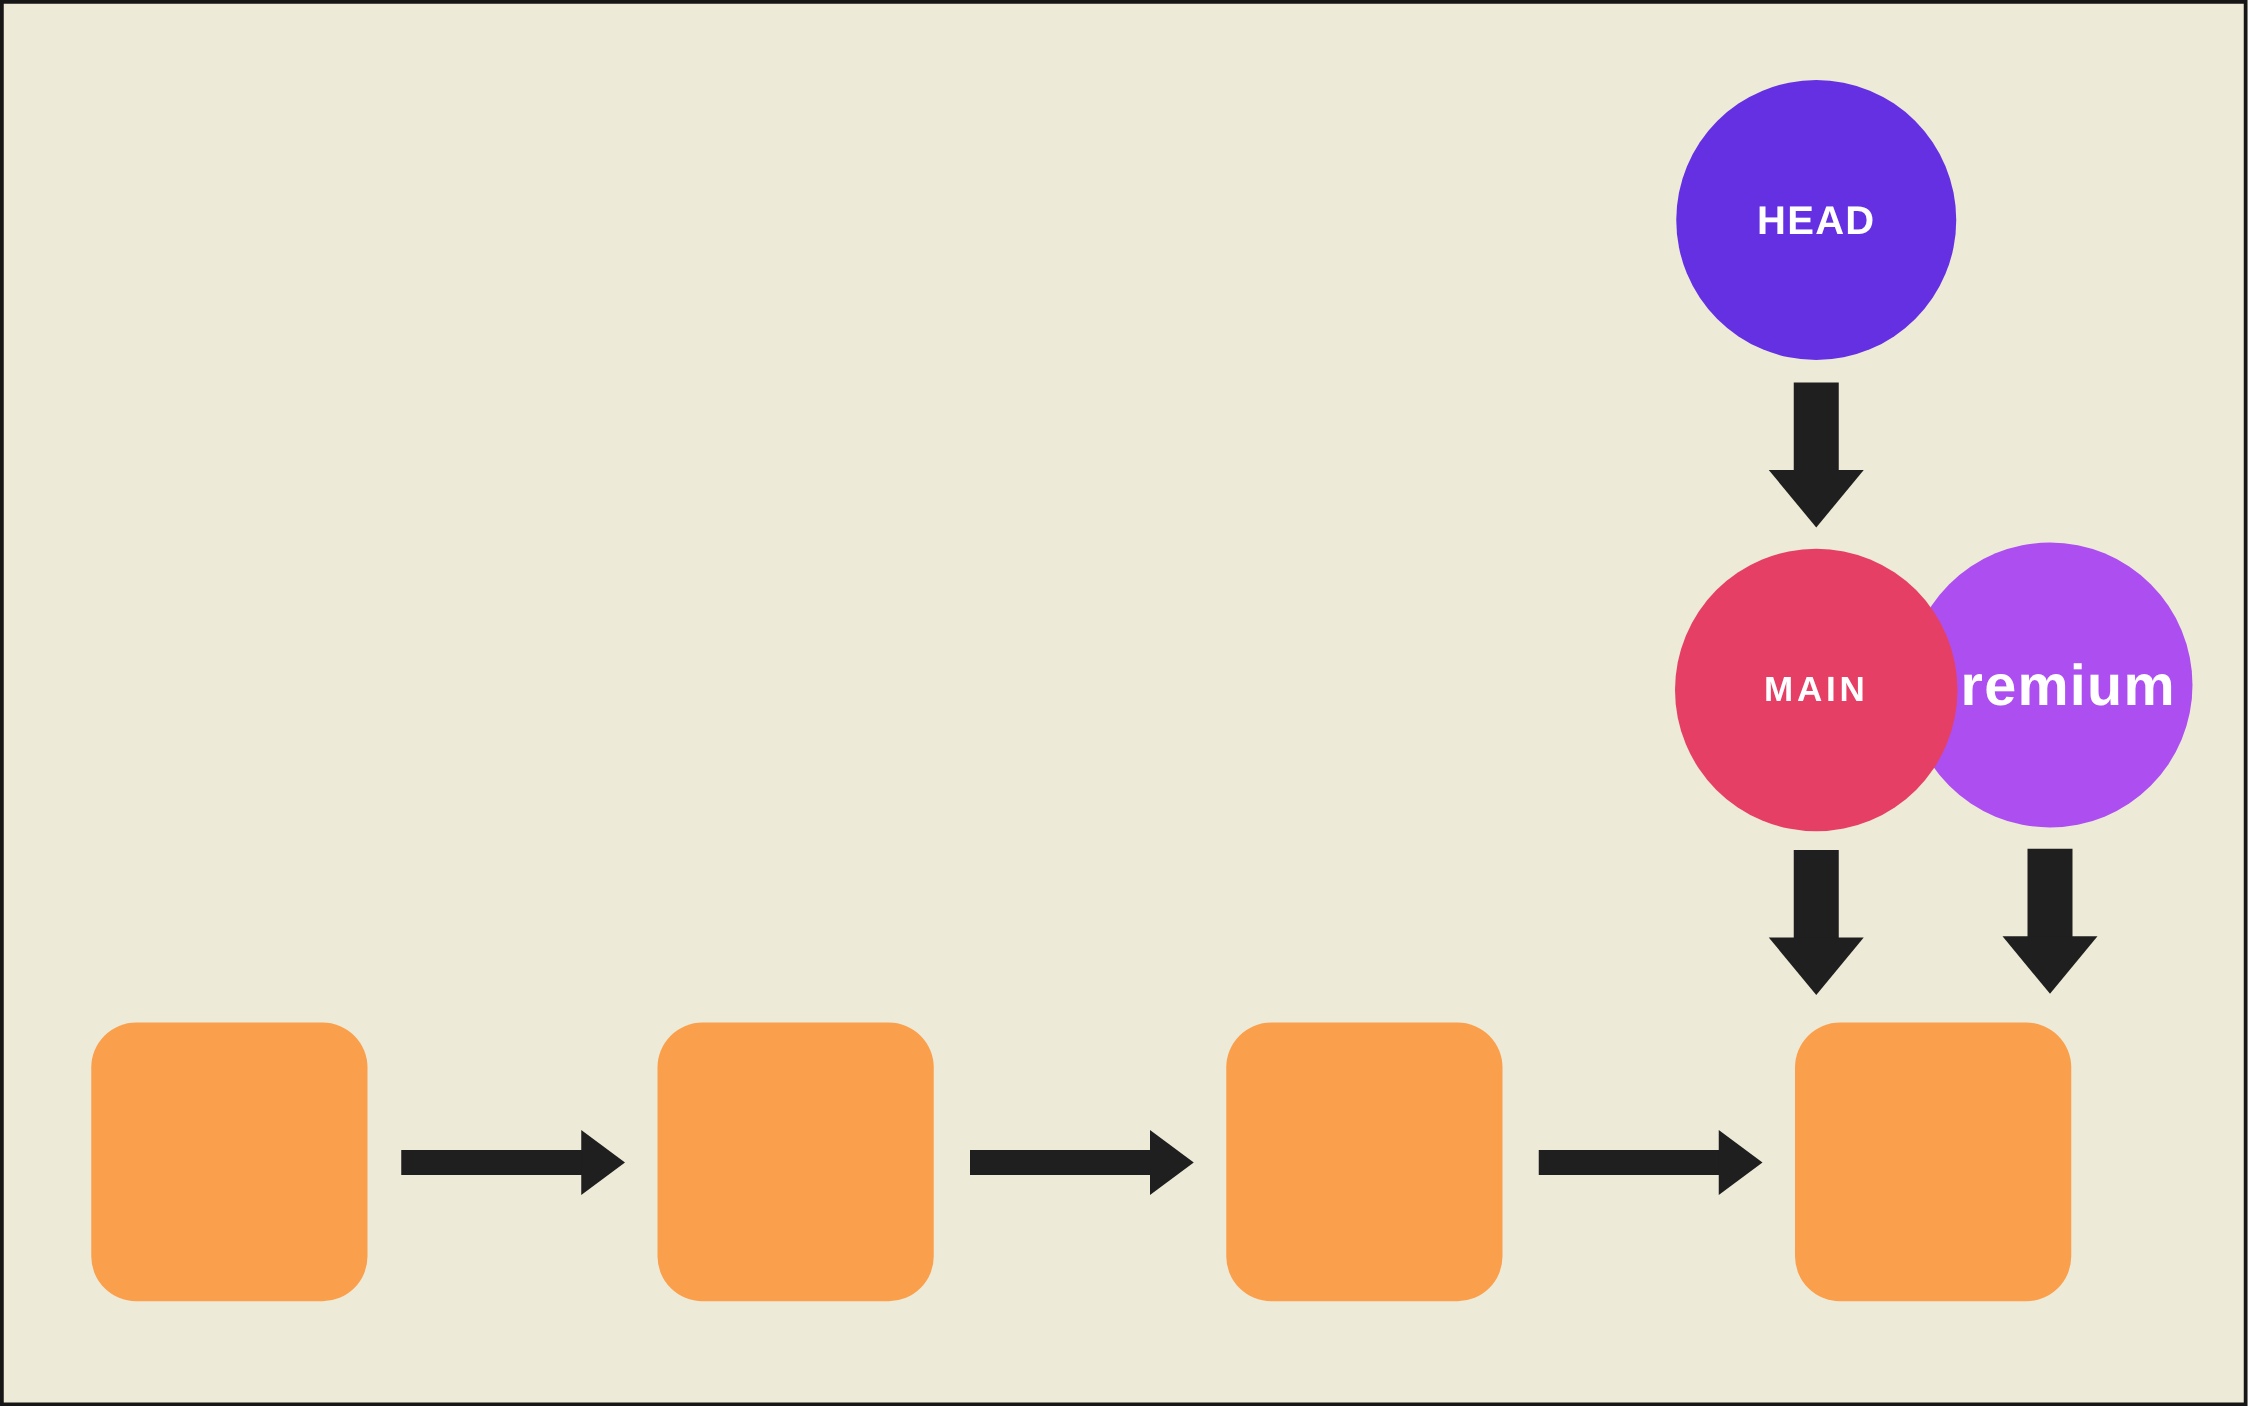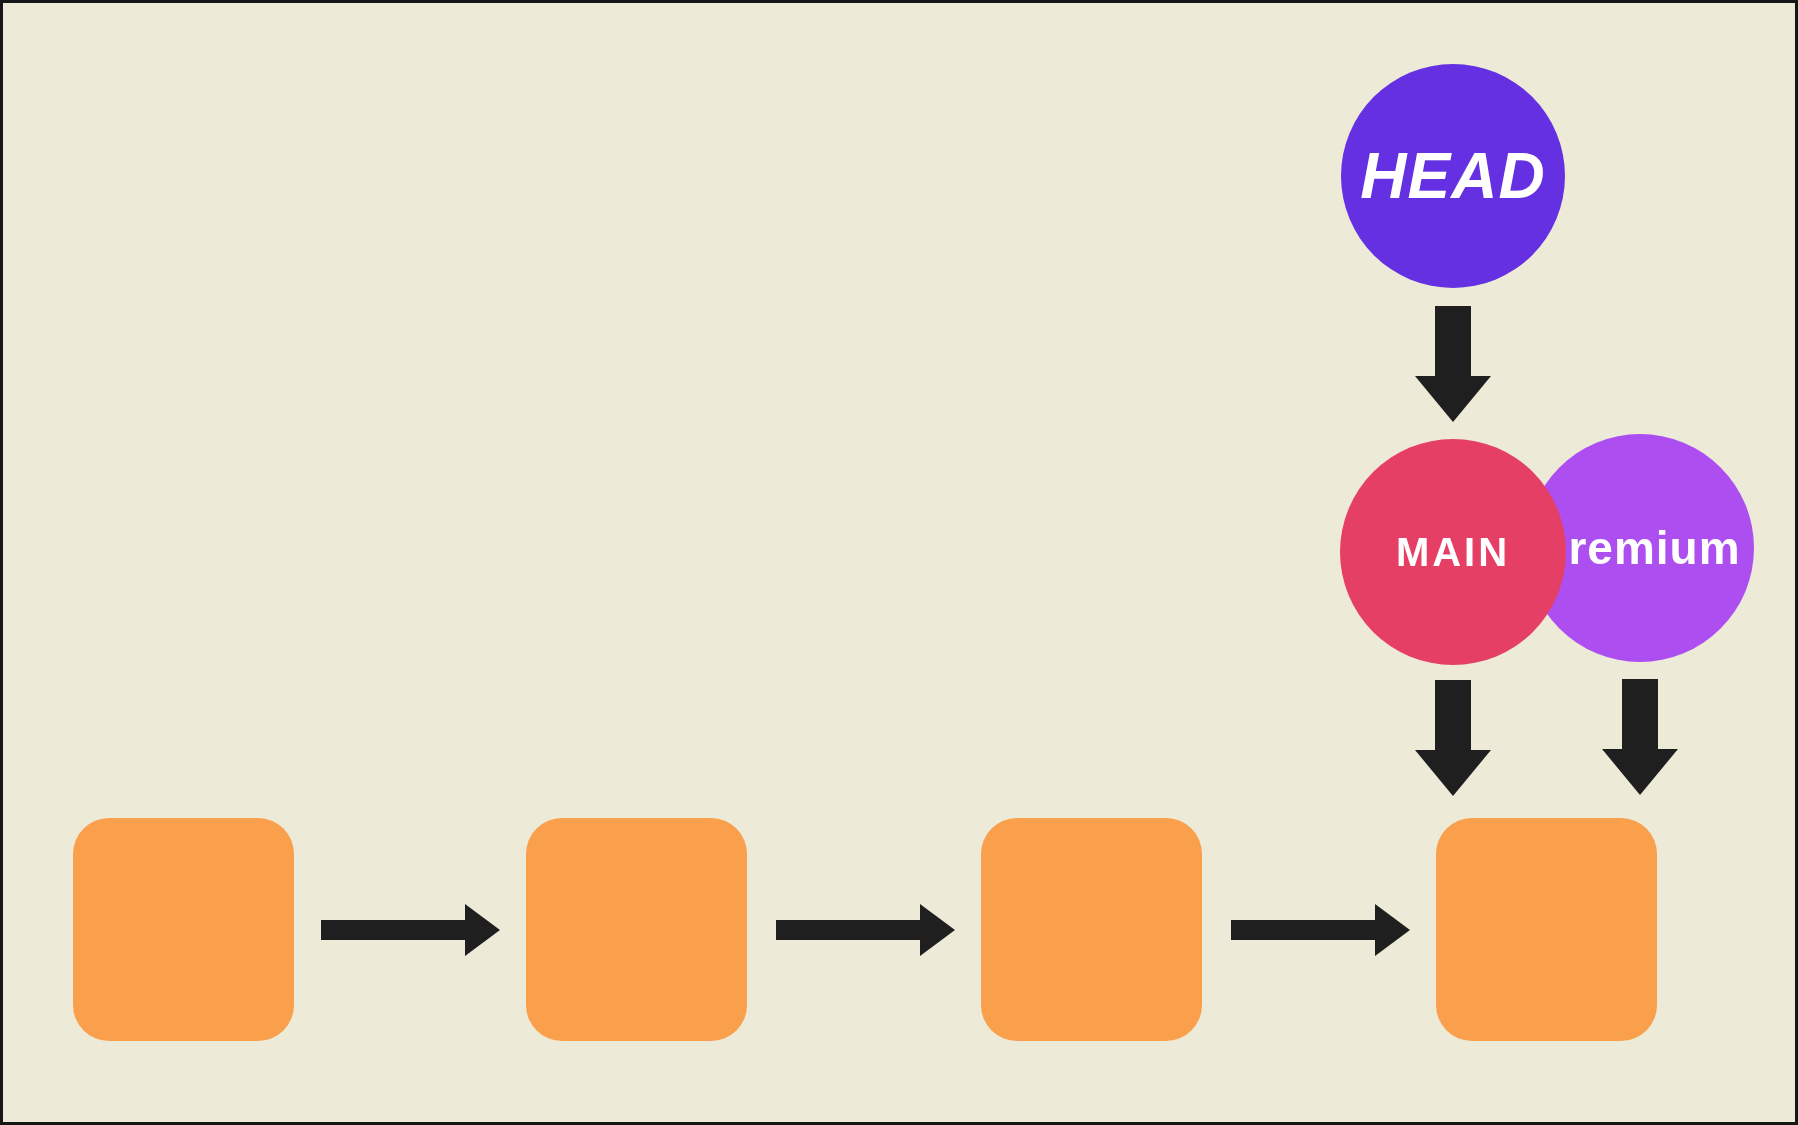--- a/index.html
+++ b/index.html
@@ -35,22 +35,22 @@
   }
   .circle span {
     color: var(--c-label_text);
     font-weight: 700;
     line-height: 1;
   }
   .circle.head    { left: 1338px; top:  61px; width: 224px; height: 224px; background: var(--c-head); z-index: 1; }
   .circle.premium { left: 1523px; top: 431px; width: 228px; height: 228px; background: var(--c-premium); z-index: 2; }
   .circle.main    { left: 1337px; top: 436px; width: 226px; height: 226px; background: var(--c-main); z-index: 3; }
 
-  .circle.head span    { font-size: 64px; letter-spacing: 1px; font-style: italic; }
-  .circle.main span    { font-size: 40px; letter-spacing: 3px; }
+  .circle.head span    { font-size: 32px; letter-spacing: 1px; }
+  .circle.main span    { font-size: 28px; letter-spacing: 3px; }
   .circle.premium span { font-size: 46px; letter-spacing: 1px; }
 
   
   .commit {
     position: absolute;
     top: 815px;
     width: 221px;
     height: 223px;
     border-radius: 36px;
     background: var(--c-commit);

